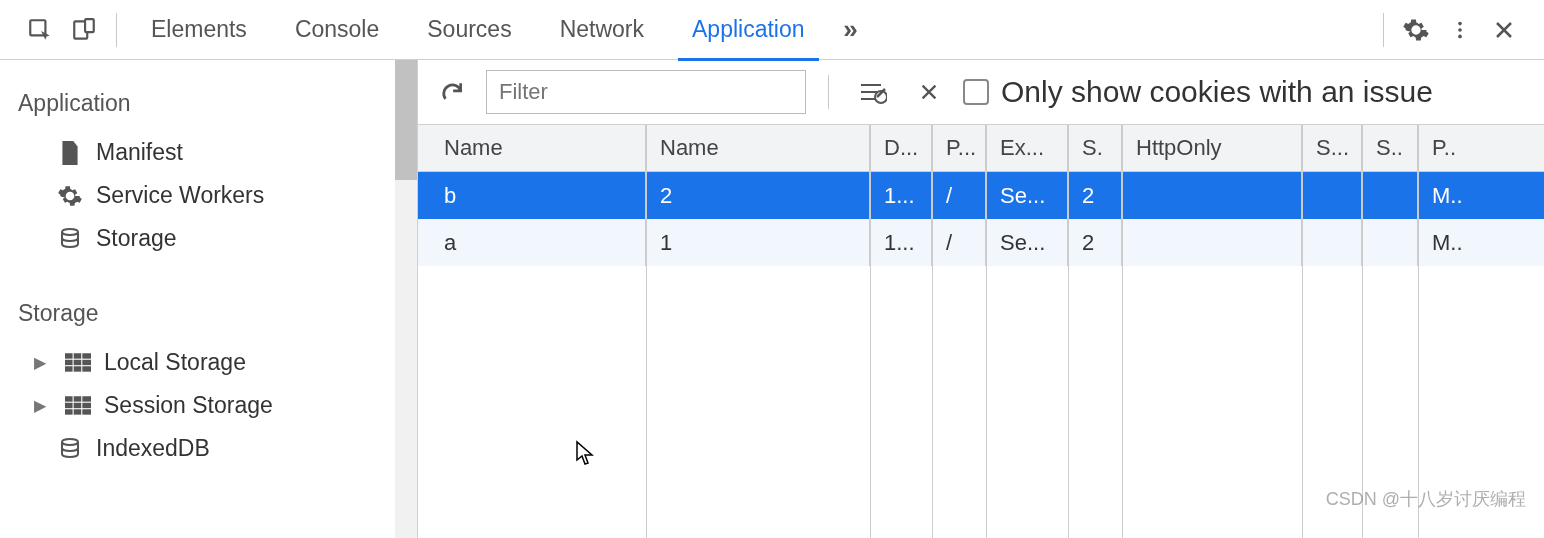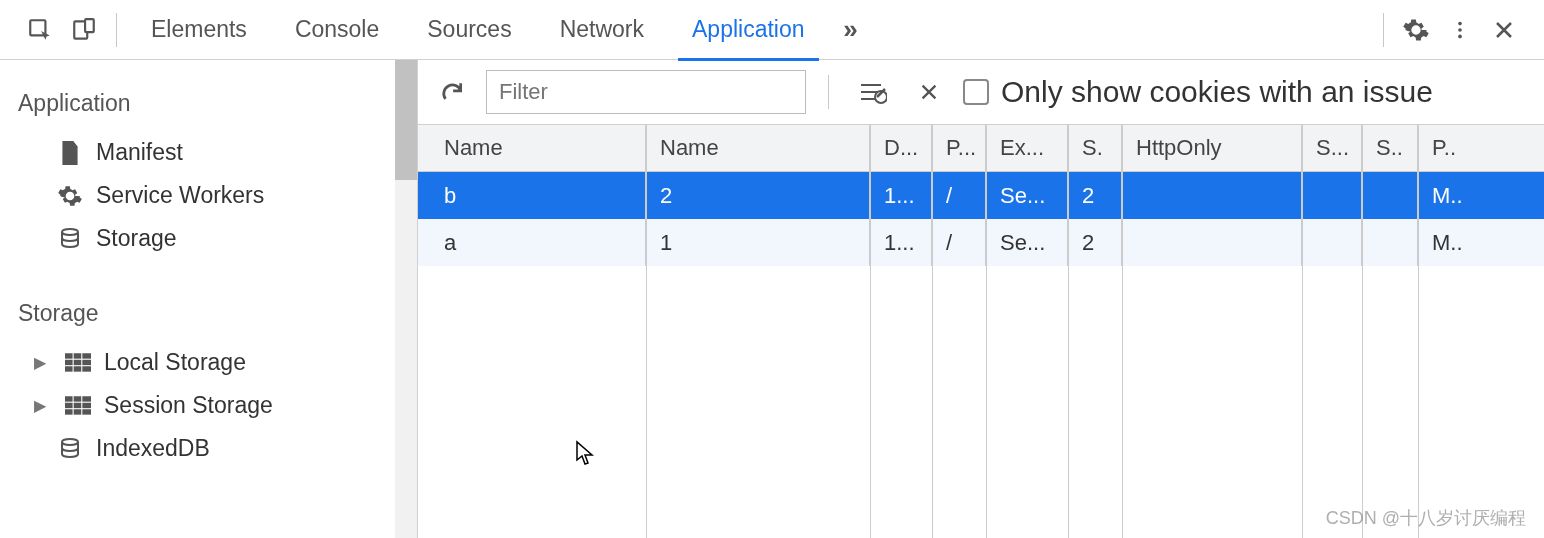--- a/index.html
+++ b/index.html
@@ -157,21 +157,21 @@
 .c-ex { width: 82px; }
 .c-s { width: 54px; }
 .c-http { width: 180px; }
 .c-ss { width: 60px; }
 .c-sp { width: 56px; }
 .c-pr { width: 72px; border-right: none; }
 .vgrid { position: absolute; top: 0; bottom: 0; width: 1px; background: #ccc; }
 
 .watermark {
   position: absolute;
-  right: 18px; bottom: 8px;
+  right: 18px; bottom: 27px;
   font-size: 18px;
   color: rgba(120,120,120,0.6);
 }
 .cursor {
   position: absolute;
   left: 575px; top: 440px;
   font-size: 24px;
   color: #000;
 }
 svg { display: block; }

